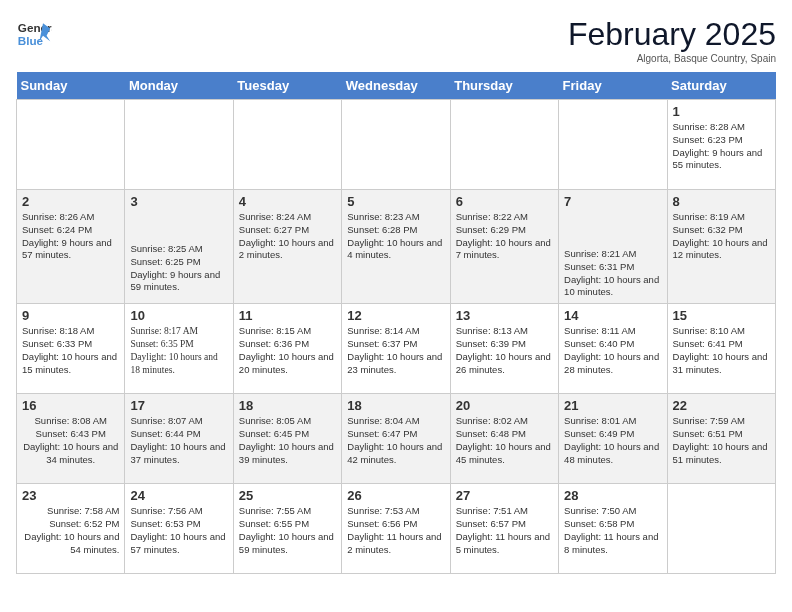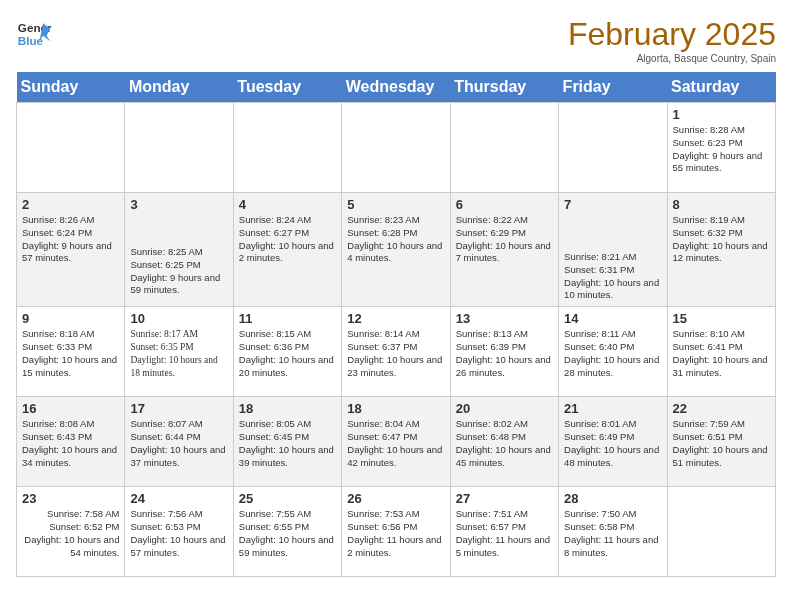--- a/index.html
+++ b/index.html
@@ -23,36 +23,36 @@
     }
     .logo-icon {
       width: 36px;
       height: 36px;
     }
     .title-area {
       text-align: right;
     }
     .month-title {
       font-size: 32px;
-      color: #a16207;
+      color: #0f172a;
       font-weight: normal;
     }
     .location {
       font-size: 10px;
       color: #555;
     }
     table {
       width: 100%;
       border-collapse: collapse;
       table-layout: fixed;
     }
     thead tr th {
       background-color: #4a7fcb;
       color: #fff;
-      font-size: 16px;
+      font-size: 13px;
       padding: 6px 4px;
       text-align: left;
       font-weight: bold;
     }
     tbody tr td {
       border: 1px solid #ccc;
       vertical-align: top;
       padding: 4px 5px;
       font-size: 10px;
       color: #333;
@@ -206,21 +206,21 @@
         <td>
           <div class="day-num">15</div>
           <div class="cell-text" style="white-space: pre-line;">Sunrise: 8:10 AM
 Sunset: 6:41 PM
 Daylight: 10 hours and 31 minutes.</div>
         </td>
       </tr>
       <tr>
         <td>
           <div class="day-num">16</div>
-          <div class="cell-text" style="white-space: pre-line;">Sunrise: 8:08 AM
+          <div class="cell-text" style="white-space: pre-line; text-align: center;">Sunrise: 8:08 AM
 Sunset: 6:43 PM
 Daylight: 10 hours and 34 minutes.</div>
         </td>
         <td>
           <div class="day-num">17</div>
           <div class="cell-text" style="white-space: pre-line;">Sunrise: 8:07 AM
 Sunset: 6:44 PM
 Daylight: 10 hours and 37 minutes.</div>
         </td>
         <td>

